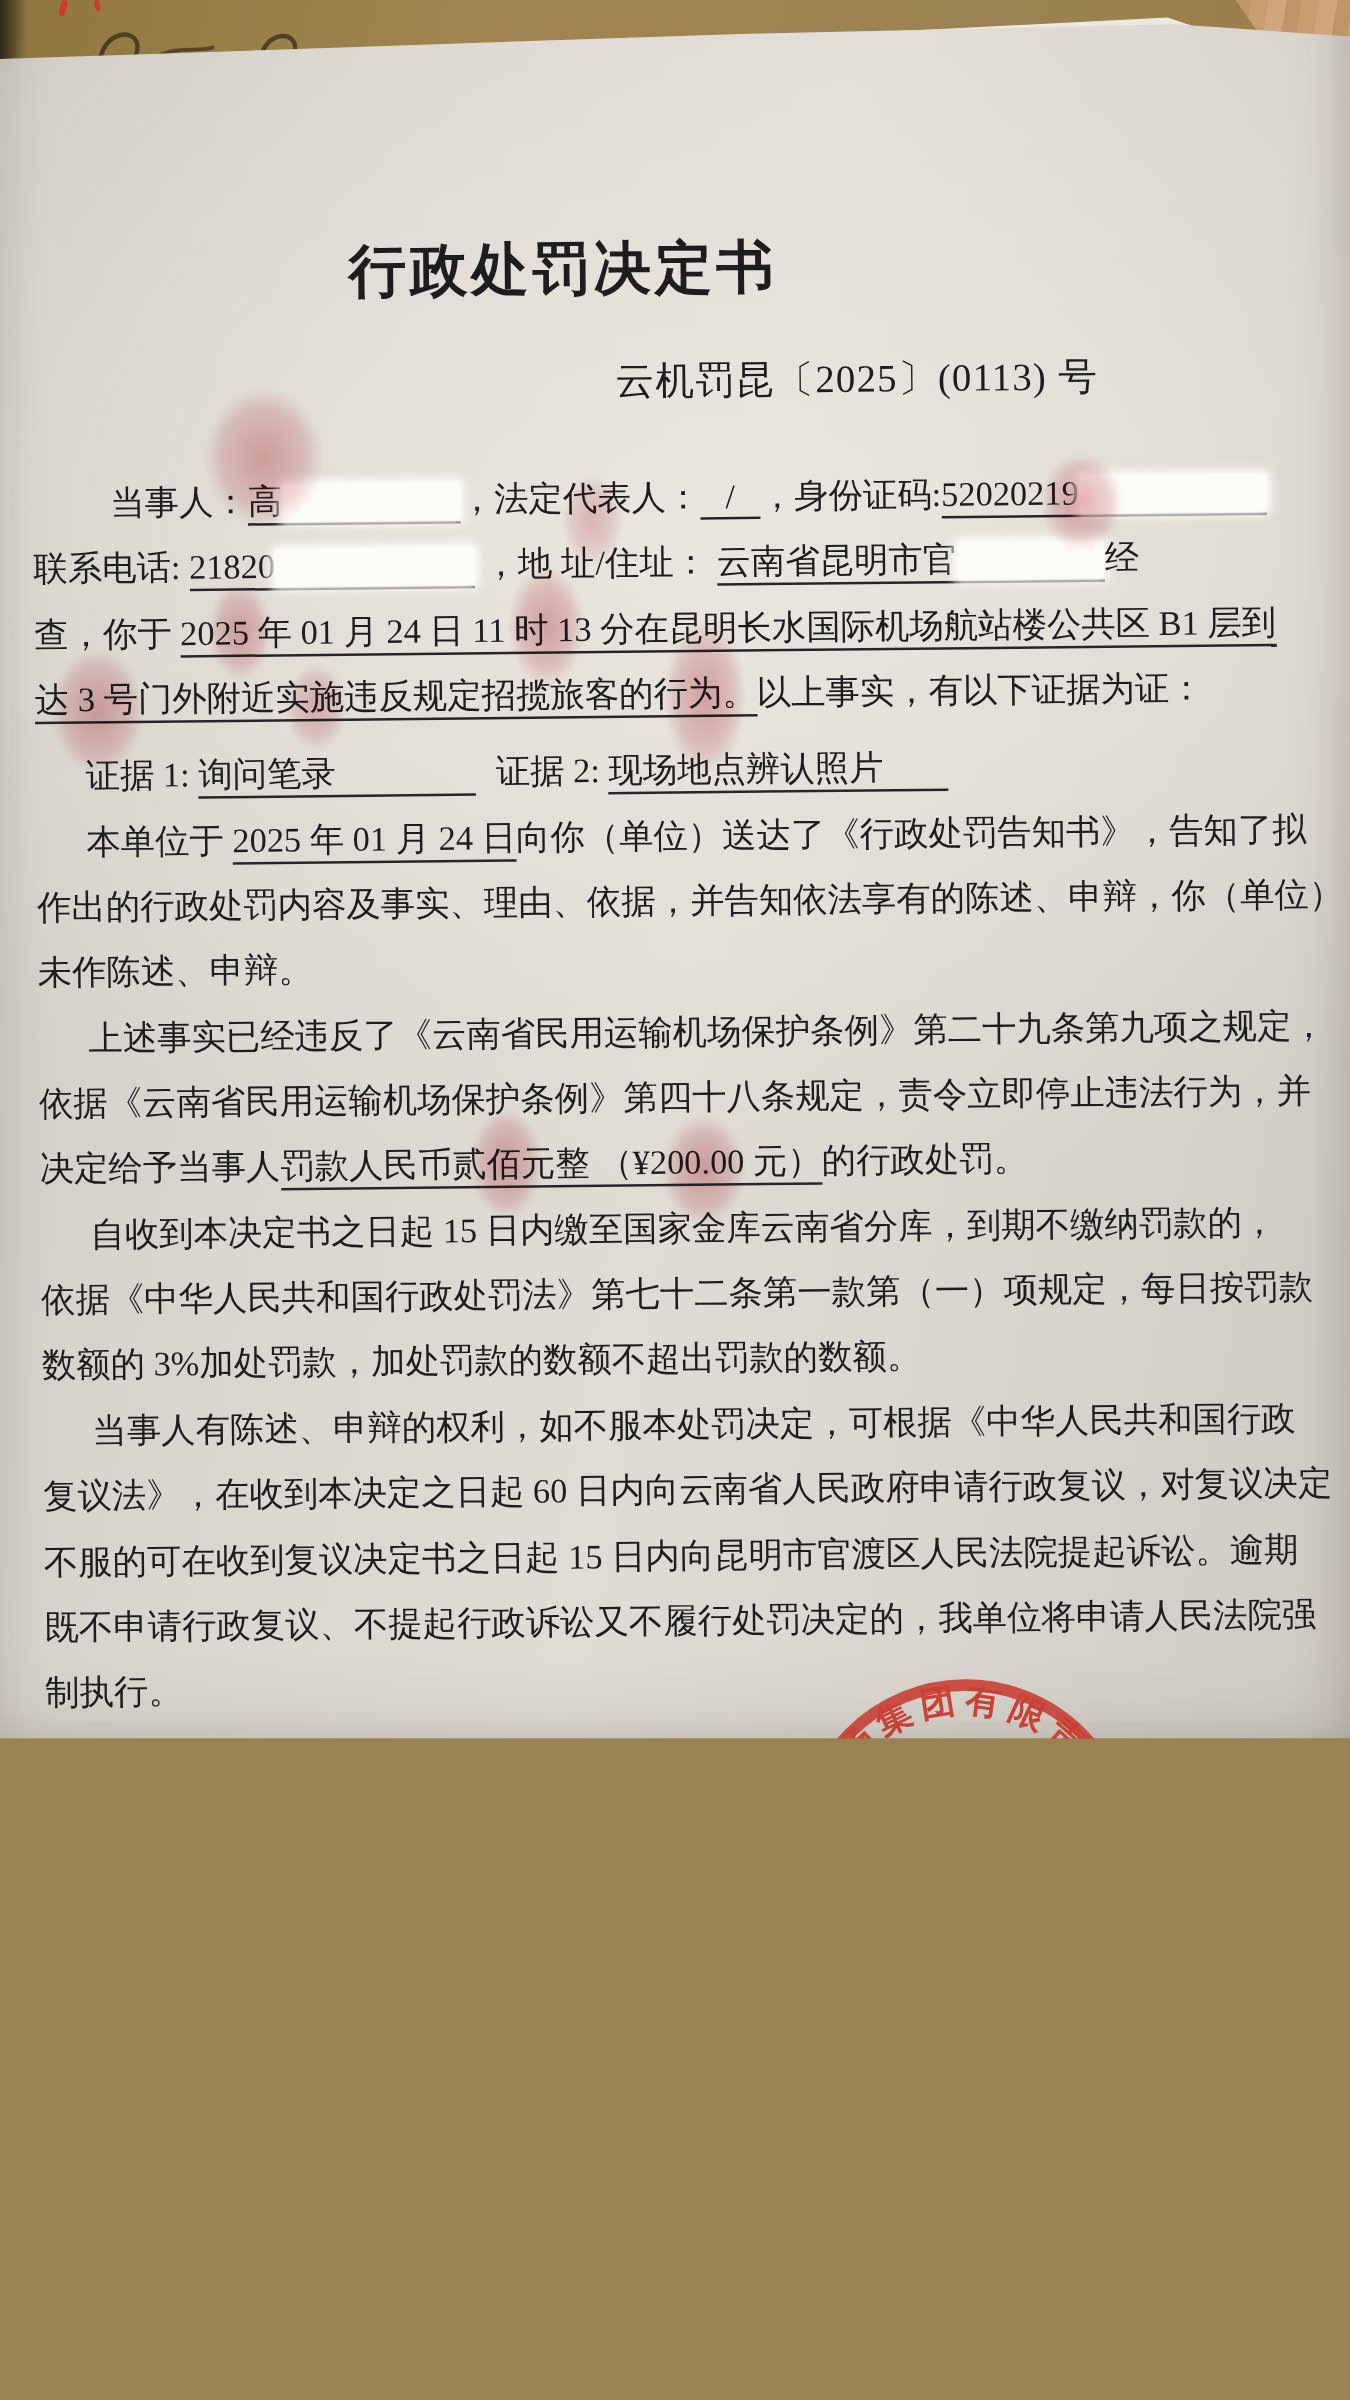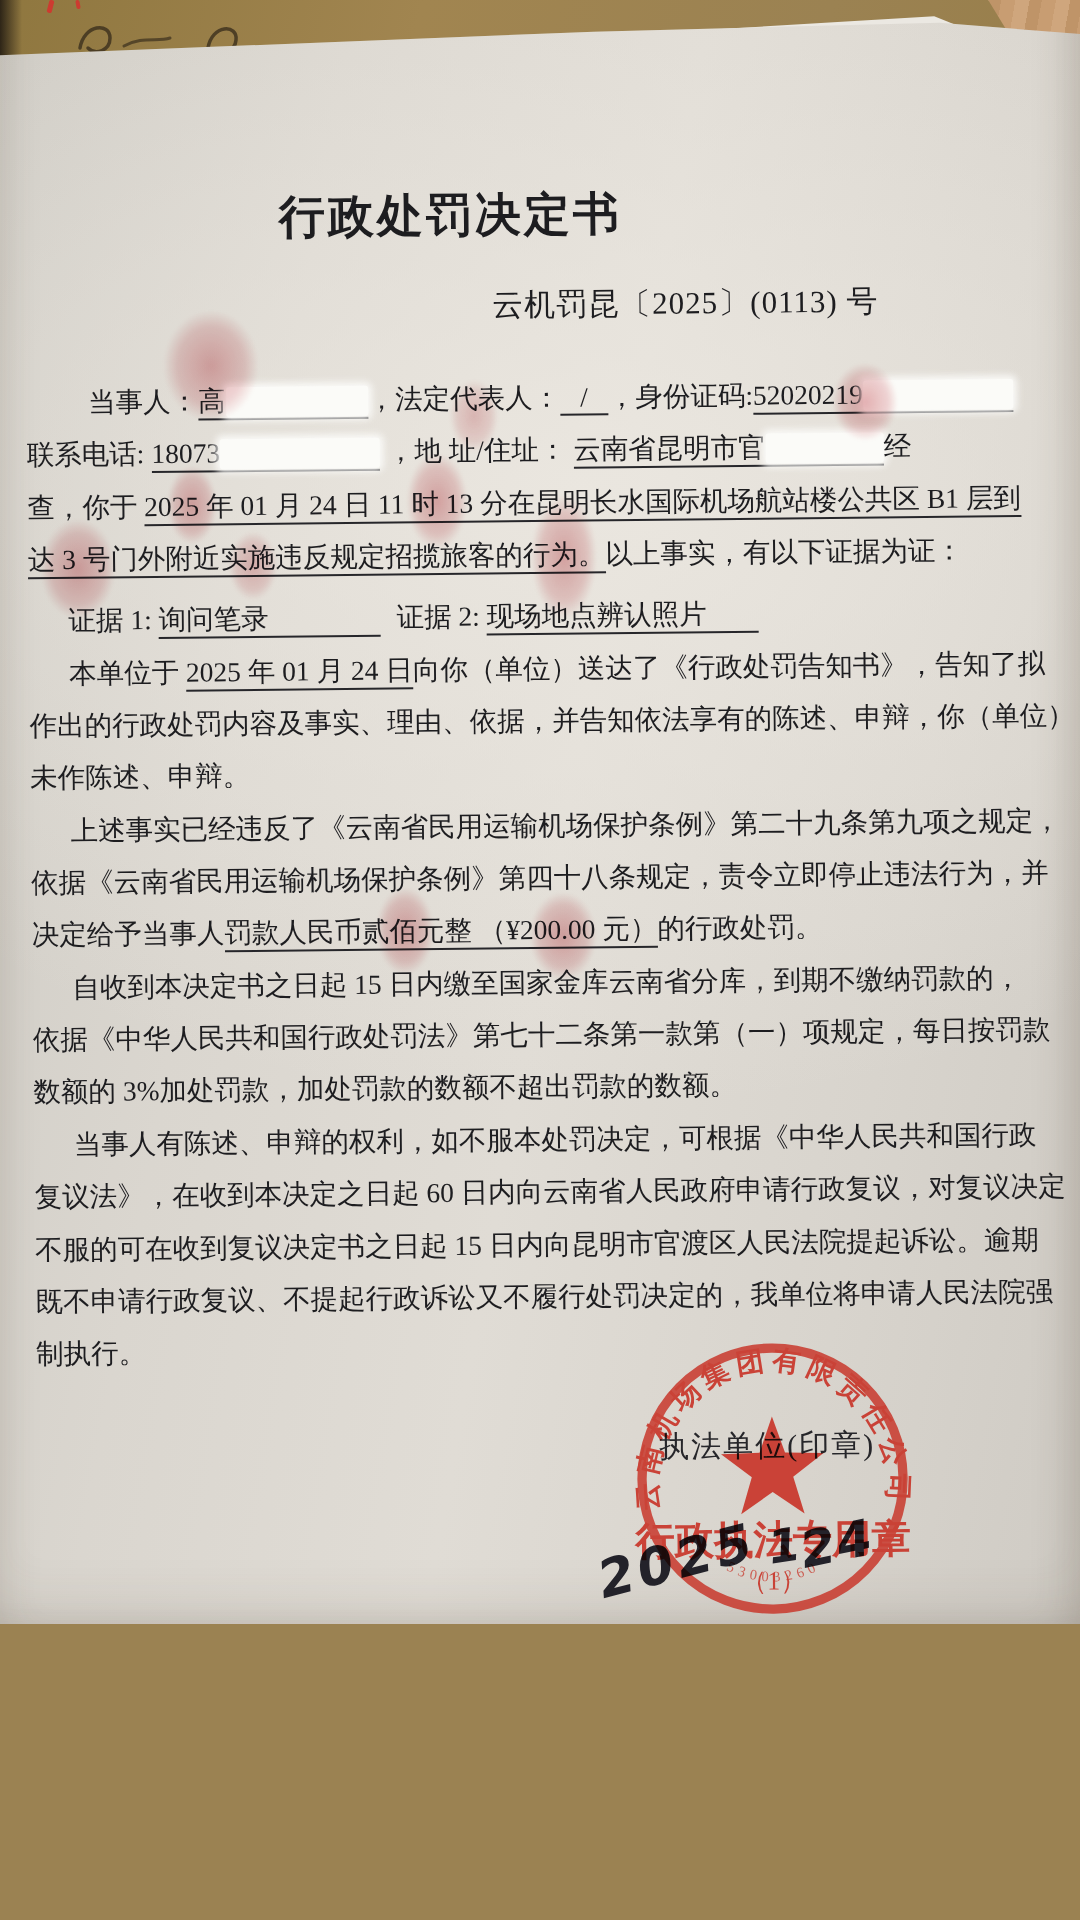--- a/index.html
+++ b/index.html
@@ -1,18 +1,18 @@
 <!DOCTYPE html>
 <html><head>
 <meta charset="utf-8">
 <style>
   html,body{margin:0;padding:0;}
   body{width:1080px;height:1920px;overflow:hidden;background:#9b8252;
        font-family:"Liberation Serif","DejaVu Serif",serif;}
-  .stage{position:relative;width:1080px;height:1624px;overflow:hidden;}
+  .stage{position:relative;width:1080px;height:1391px;overflow:hidden;}
 
   
   .folder{position:absolute;inset:0;
     background:linear-gradient(105deg,#8f773f 0%,#a18550 28%,#9b8252 55%,#94793e 100%);}
   .folder-shade{position:absolute;left:0;top:0;width:22px;height:90px;
     background:linear-gradient(90deg,#2e2517,rgba(46,37,23,0));}
   .wood-corner{position:absolute;inset:0;
     clip-path:polygon(91.5% 0,100% 0,100% 3.1%,93.6% 2.3%);
     background:repeating-linear-gradient(100deg,#cfa67d 0 14px,#bf9468 14px 26px,#c89d72 26px 40px);}
   .red-mark{position:absolute;background:#cc3b30;border-radius:2px;}
@@ -81,21 +81,21 @@
   <div class="content">
 
     <div class="doc-title">行政处罚决定书</div>
     <div class="doc-number">云机罚昆〔2025〕(0113) 号</div>
 
     <div class="line" style="left:92px;top:380px;">
       <span>当事人：</span><span class="u"><span>高</span><span class="redact" style="width:142px;"></span></span><span>，法定代表人：</span><span class="u slash">/</span><span>，身份证码:</span><span class="u"><span>52020219</span><span class="redact" style="width:150px;"></span></span>
     </div>
 
     <div class="line" style="left:30px;top:432px;">
-      <span>联系电话: </span><span class="u"><span>18073</span><span class="redact" style="width:160px;"></span></span><span> ，地 址/住址： </span><span class="u"><span>云南省昆明市官</span><span class="redact" style="width:118px;"></span></span><span>经</span>
+      <span>联系电话: </span><span class="u"><span>21820</span><span class="redact" style="width:160px;"></span></span><span> ，地 址/住址： </span><span class="u"><span>云南省昆明市官</span><span class="redact" style="width:118px;"></span></span><span>经</span>
     </div>
 
     <div class="line" style="left:30px;top:485px;">
       <span>查，你于 </span><span class="u">2025 年 01 月 24 日 11 时 13 分在昆明长水国际机场航站楼公共区 B1 层到</span>
     </div>
 
     <div class="line" style="left:30px;top:537px;">
       <span class="u">达 3 号门外附近实施违反规定招揽旅客的行为。</span><span>以上事实，有以下证据为证：</span>
     </div>
 

